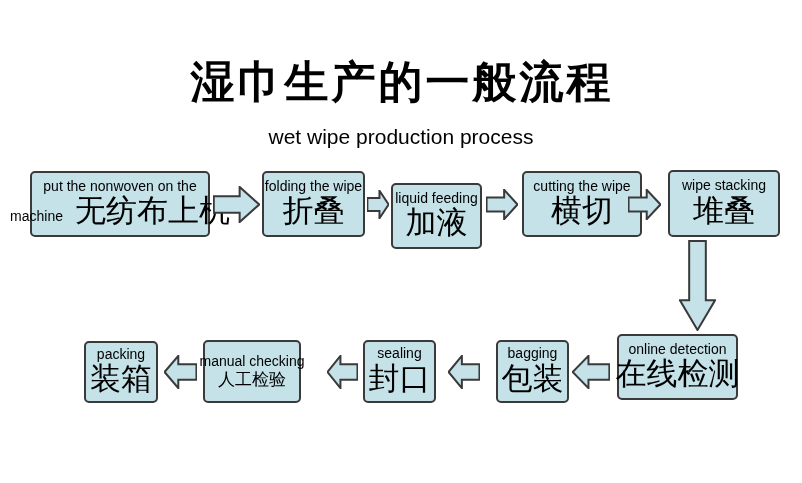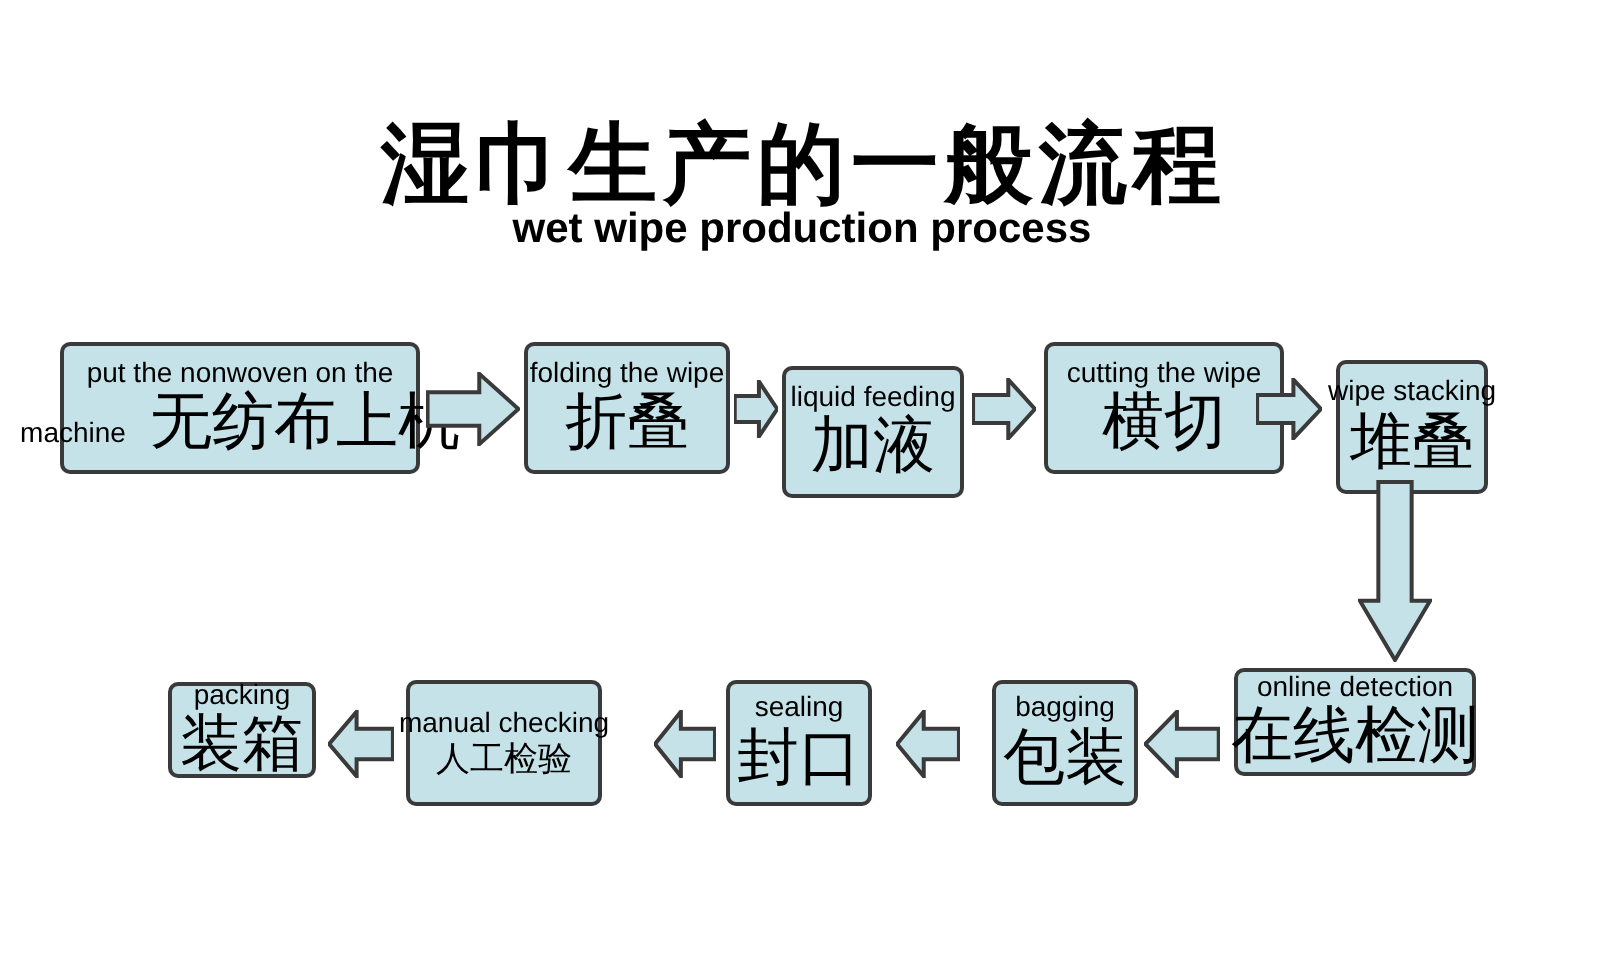--- a/index.html
+++ b/index.html
@@ -7,23 +7,23 @@
     position:relative; width:802px; height:483px;
     background:var(--background,#fff); overflow:hidden;
     font-family:"Liberation Sans", sans-serif; color:var(--text,#000);
   }
   .title {
     position:absolute; top:56px; left:0; width:100%; margin:1px;
     text-align:center; font-family:"Liberation Serif", serif;
     font-weight:bold; font-size:44px; line-height:1.2; letter-spacing:3px;
   }
   .subtitle {
-    position:absolute; top:102px; left:0; width:100%; margin:0;
+    position:absolute; top:124px; left:0; width:100%; margin:0;
     text-align:center; font-family:"Liberation Sans", sans-serif;
-    font-weight:bold; font-size:21px; line-height:1.2;
+    font-weight:normal; font-size:21px; line-height:1.2;
   }
   .node {
     position:absolute; box-sizing:border-box;
     background:var(--node-fill,#c4e2e8);
     border:2px solid var(--node-border,#3a3a3a);
     border-radius:5px;
     display:flex; flex-direction:column; align-items:center; justify-content:center;
     text-align:center; line-height:1.12;
   }
   .node .en  { font-size:14px; white-space:nowrap; }
@@ -63,46 +63,46 @@
   <div class="node" style="left:391px; top:171px; width:91px; height:66px;margin-top:12px;">
     <div class="en">liquid feeding</div>
     <div class="zh">加液</div>
   </div>
 
   <div class="node" style="left:522px; top:171px; width:120px; height:66px;">
     <div class="en">cutting the wipe</div>
     <div class="zh">横切</div>
   </div>
 
-  <div class="node" style="left:668px; top:180px; width:76px; height:67px;">
+  <div class="node" style="left:668px; top:170px; width:112px; height:67px;">
     <div class="en">wipe stacking</div>
     <div class="zh">堆叠</div>
   </div>
 
-  <div class="node" style="left:617px; top:334px; width:121px; height:54px;">
+  <div class="node" style="left:617px; top:334px; width:121px; height:66px;">
     <div class="en">online detection</div>
     <div class="zh">在线检测</div>
   </div>
 
   <div class="node" style="left:496px; top:340px; width:73px; height:63px;">
     <div class="en">bagging</div>
     <div class="zh">包装</div>
   </div>
 
   <div class="node" style="left:363px; top:340px; width:73px; height:63px;justify-content:center;">
     <div class="en">sealing</div>
     <div class="zh">封口</div>
   </div>
 
   <div class="node" style="left:203px; top:340px; width:98px; height:63px;">
     <div class="en">manual checking</div>
     <div class="zh small">人工检验</div>
   </div>
 
-  <div class="node" style="left:84px; top:341px; width:74px; height:48px;">
+  <div class="node" style="left:84px; top:341px; width:74px; height:62px;">
     <div class="en">packing</div>
     <div class="zh">装箱</div>
   </div>
 
   <div class="arrow" style="left:213px; top:186px; width:47px; height:37px;">
     <svg viewBox="0 0 60 40" preserveAspectRatio="none">
         <polygon points="1,11 34,11 34,1 59,20 34,39 34,29 1,29"></polygon>
       </svg>
   </div>
   <div class="arrow" style="left:367px; top:190px; width:22px; height:29px;">

